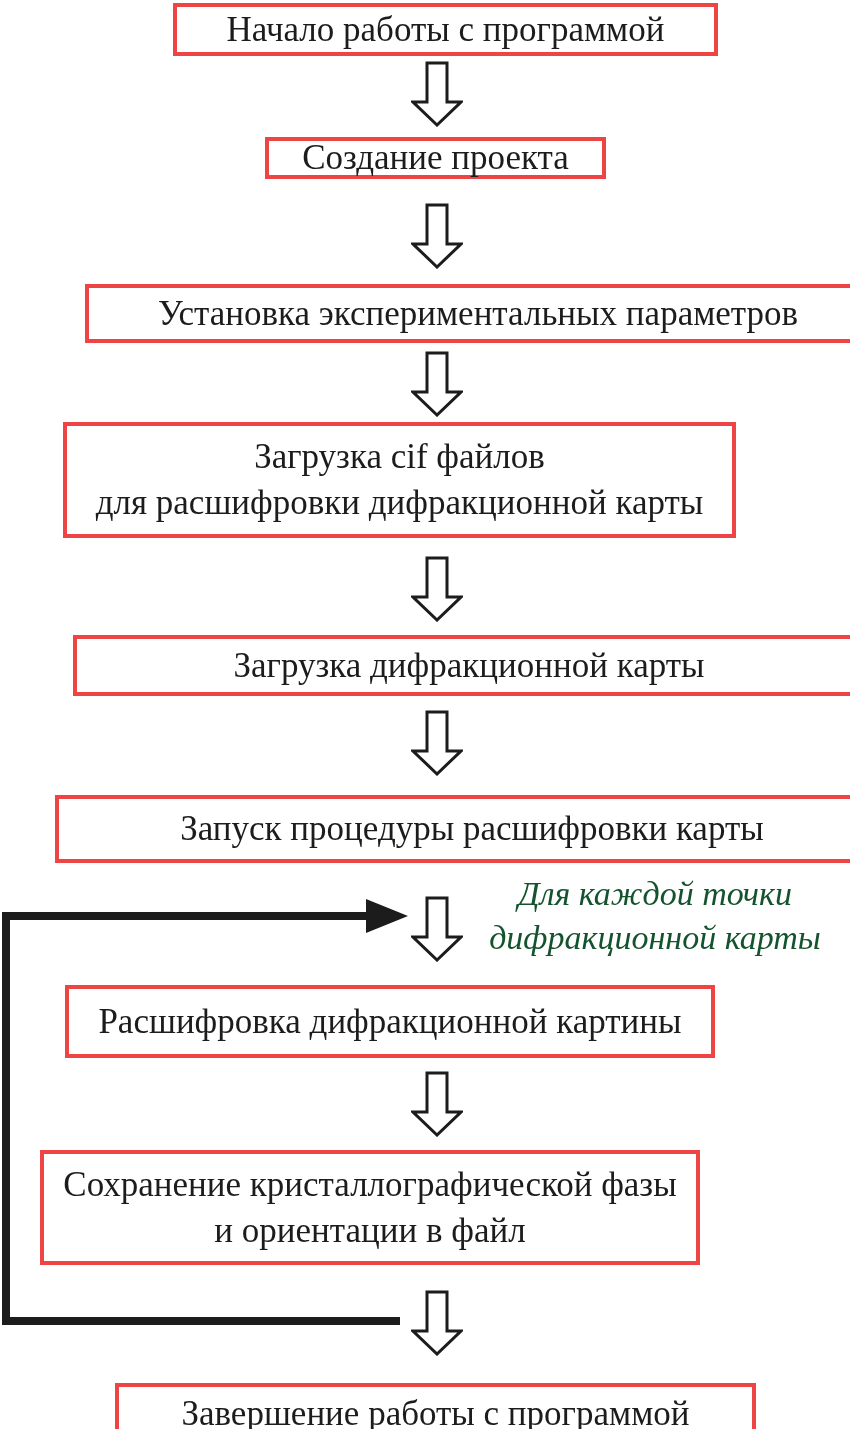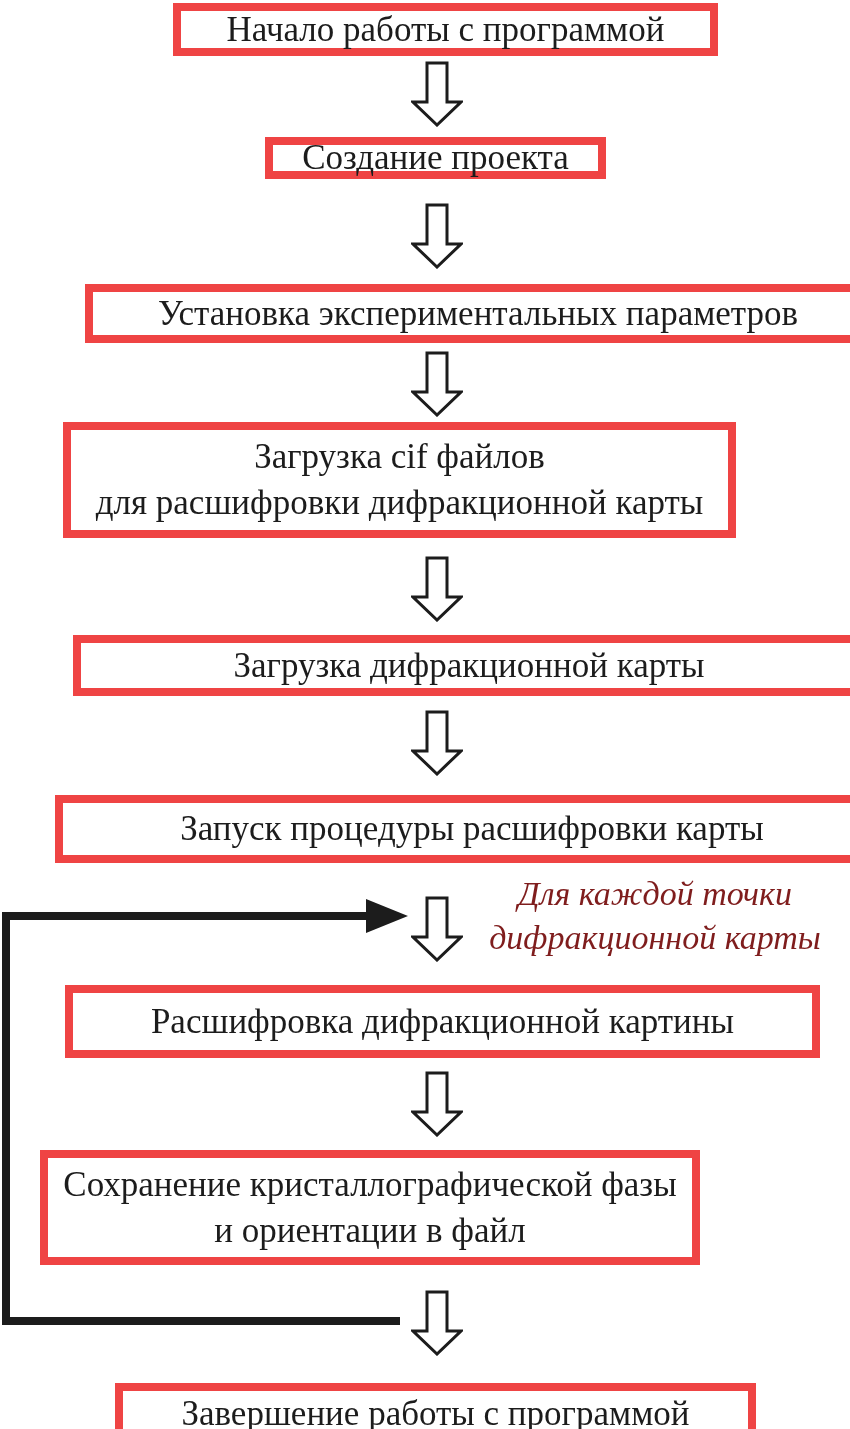--- a/index.html
+++ b/index.html
@@ -12,21 +12,21 @@
     width: 850px;
     height: 1429px;
     background: #ffffff;
     font-family: "Liberation Serif", "DejaVu Serif", serif;
     color: #1c1c1c;
     overflow: hidden;
   }
   .box {
     position: absolute;
     box-sizing: border-box;
-    border: 8px solid #ef4444;
+    border: 4px solid #ef4444;
     background: #ffffff;
     display: flex;
     align-items: center;
     justify-content: center;
     text-align: center;
   }
   .box span {
     display: block;
     white-space: pre-line;
     font-size: 35px;
@@ -52,21 +52,21 @@
   .loop-label {
     position: absolute;
     left: 460px;
     top: 872px;
     width: 390px;
     text-align: center;
     font-style: italic;
     font-size: 34px;
     line-height: 44px;
     white-space: pre-line;
-    color: #7f1d1d;
+    color: #14532d;
   }
 </style>
 </head>
 <body>
 
 <div class="canvas">
 
   <div class="box" style="left:173px; top:3px;   width:545px; height:53px;">
     <span>Начало работы с программой</span>
   </div>
@@ -85,21 +85,21 @@
   </div>
 
   <div class="box" style="left:73px;  top:635px; width:792px; height:61px;">
     <span>Загрузка дифракционной карты</span>
   </div>
 
   <div class="box" style="left:55px;  top:795px; width:834px; height:68px;">
     <span>Запуск процедуры расшифровки карты</span>
   </div>
 
-  <div class="box" style="left:65px;  top:985px; width:755px; height:73px;">
+  <div class="box" style="left:65px;  top:985px; width:650px; height:73px;">
     <span>Расшифровка дифракционной картины</span>
   </div>
 
   <div class="box" style="left:40px;  top:1150px; width:660px; height:115px;">
     <span>Сохранение кристаллографической фазы
 и ориентации в файл</span>
   </div>
 
   <div class="box" style="left:115px; top:1363px; width:641px; height:61px;margin-top:20px;">
     <span>Завершение работы с программой</span>

